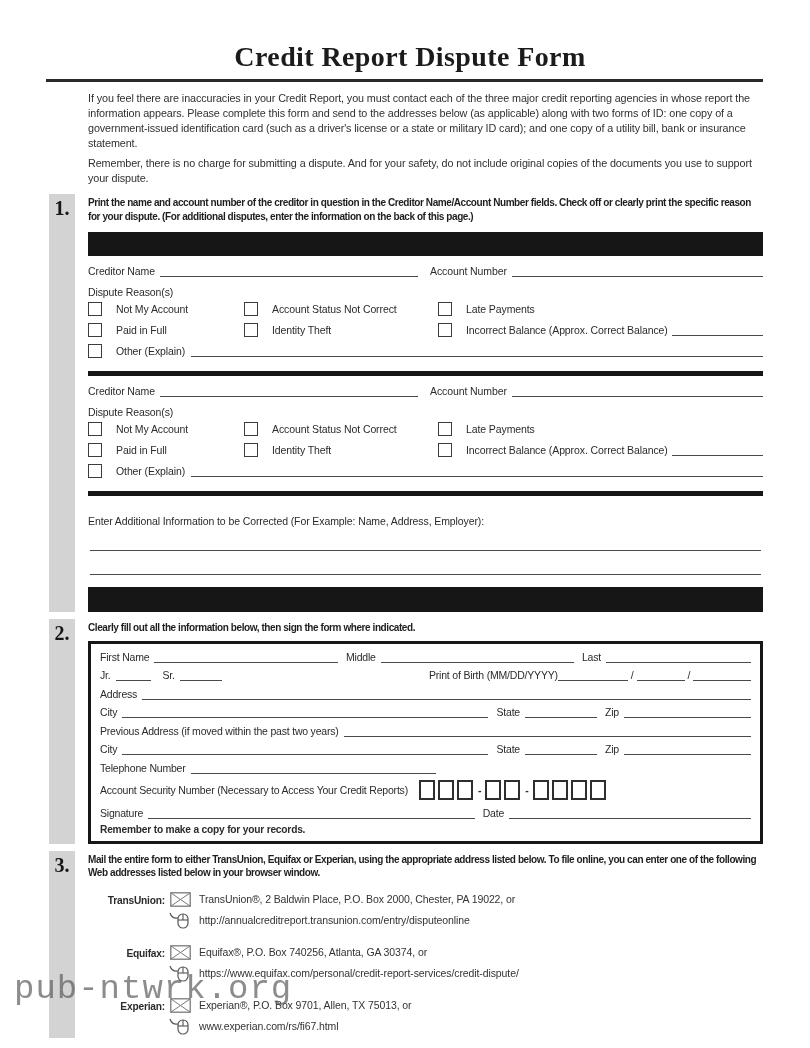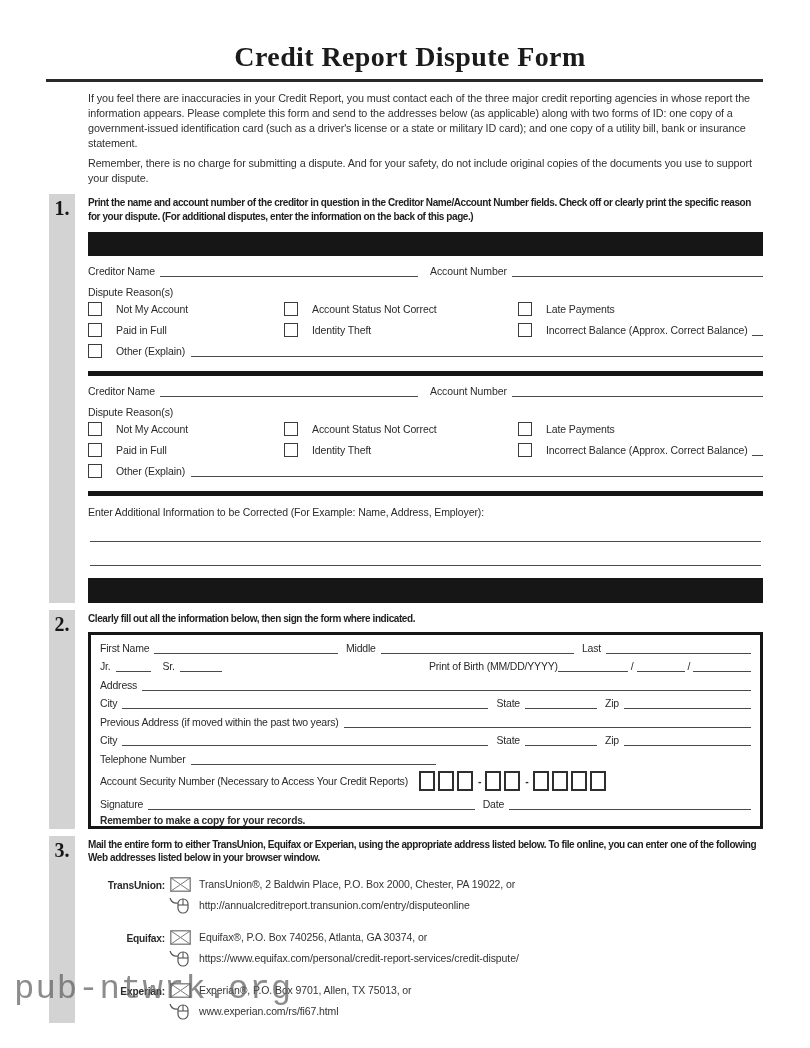--- a/index.html
+++ b/index.html
@@ -42,34 +42,34 @@
   .fld-row { display:flex; align-items:flex-end; margin-top:9px; }
   .lbl { white-space:nowrap; padding-right:5px; }
   .line { display:inline-block; height:12px; border-bottom:1px solid #4a4a4a; }
   .line.flex { flex:1 1 auto; }
   .w258 { width:258px; } .w245 { width:245px; } .w72 { width:72px; } .w127 { width:127px; }
   .w70 { width:70px; } .w48 { width:48px; } .w50 { width:50px; } .w35 { width:35px; } .w42 { width:42px; }
   .ml12 { margin-left:12px; } .ml8 { margin-left:8px; }
 
   
   .lbl-row { margin-top:9px; }
-  .cbrow { display:flex; align-items:center; height:21px;gap:40px; }
+  .cbrow { display:flex; align-items:center; height:21px; }
   .cbcell { display:flex; align-items:center; }
   .c1 { width:156px; } .c2 { width:194px; } .c3 { flex:1; }
   .cb {
     flex:0 0 14px; width:14px; height:14px; background:#fff;
     border:1.5px solid #3c3c3c;
   }
   .cbl { margin-left:14px; white-space:nowrap; }
 
-  .addl-label { margin-top:10px; }
+  .addl-label { margin-top:19px; }
   .addl-line { height:24px; border-bottom:1px solid #4a4a4a; margin:0 2px; }
 
   
-  .infobox { border:3px solid #161616; margin-top:6px; padding:5px 9px 0; letter-spacing:-0.2px; }
+  .infobox { border:3px solid #161616; margin-top:6px; padding:5px 9px 6px; letter-spacing:-0.2px; }
   .ibrow { display:flex; align-items:flex-end; margin-top:6.5px; }
   .ibrow.first { margin-top:2px; }
   .dob-group { display:flex; align-items:flex-end; margin-left:auto; width:322px; }
   .slash { padding:0 3px; }
   .ssn-group { display:flex; align-items:center; margin-left:6px; }
   .ssnbox { width:16px; height:20px; border:2px solid #2e2e2e; background:#fff; margin-right:3px; }
   .ssn-dash { margin:0 4px 0 2px; font-weight:bold; }
   .ib-note { font-weight:bold; margin-top:5px; font-size:10.2px; }
 
   

